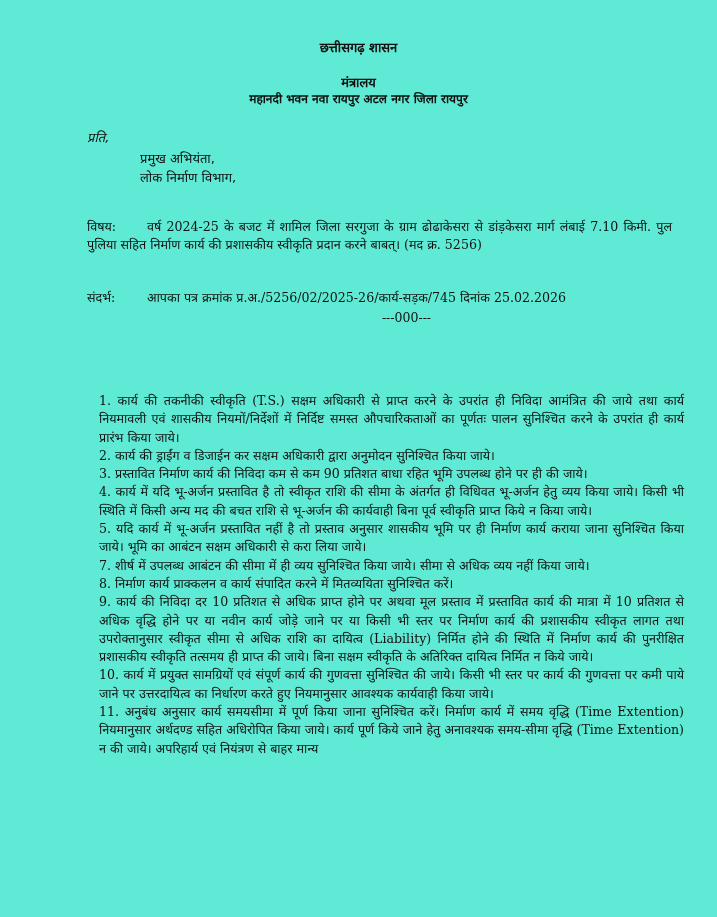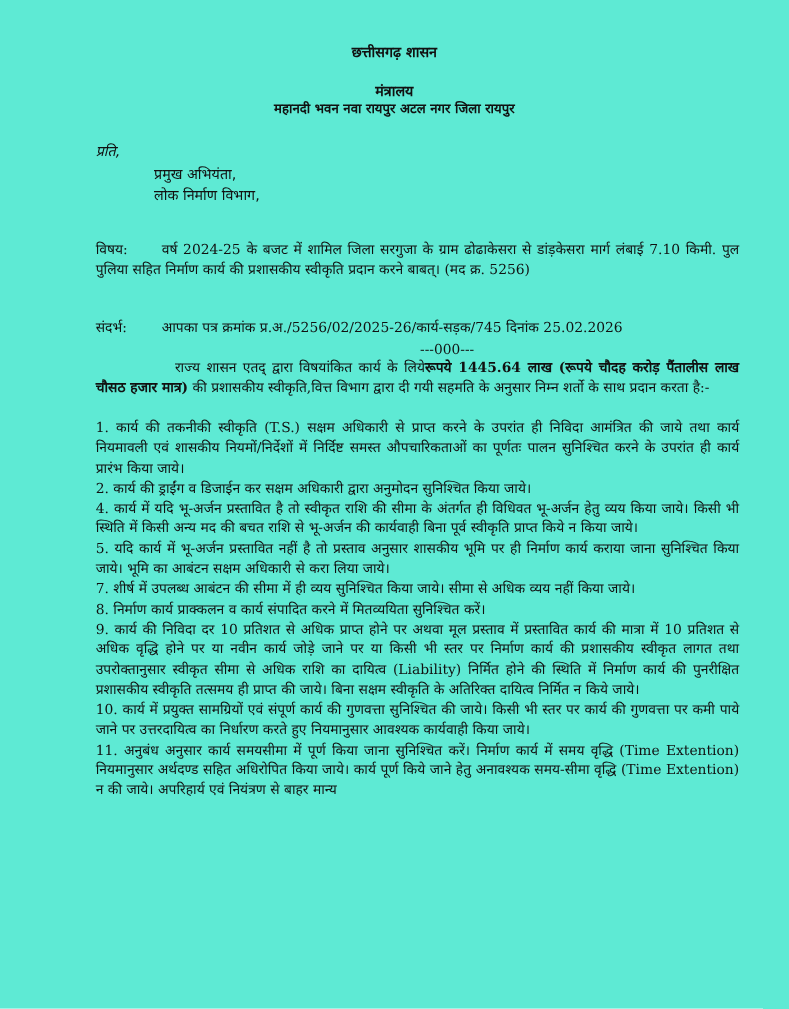--- a/index.html
+++ b/index.html
@@ -20,21 +20,21 @@
   .a1 { top: 149px; } .a2 { top: 168px; } .a3 { top: 187px; }
   .para { position: absolute; left: 87px; width: 585px; font-family: "DejaVu Serif", serif;
           font-size: 12.6px; line-height: 18.3px; text-align: justify; color: #111; }
   .subject { top: 204px; margin-top: 14px; }
   .subject .label, .reference .label { display: inline-block; width: 60px; }
   .reference { top: 289px; }
   .divider-mark { position: absolute; top: 310px; left: 0; width: 717px; text-align: center;
                   font-family: "DejaVu Serif", serif; font-size: 12.5px; margin-left: 48px; }
   .intro { top: 325px; text-indent: 72px; }
   .intro b { font-weight: bold; }
-  .conditions { position: absolute; left: 87px; top: 380px; width: 585px; margin: 0; padding: 0; list-style: none;
+  .conditions { position: absolute; left: 87px; top: 380px; width: 585px; margin: 12px; padding: 0; list-style: none;
                 font-family: "DejaVu Serif", serif; font-size: 12.6px; line-height: 18.3px; text-align: justify; color: #111; }
   .conditions li { margin: 0; padding: 0; }
 </style>
 </head>
 <body>
 
 <div class="page">
 
   <div class="hdr h1">छत्तीसगढ़ शासन</div>
   <div class="hdr h3">मंत्रालय</div>
@@ -48,27 +48,25 @@
   <div class="para subject">
     <span class="label">विषय:</span><span>वर्ष 2024-25 के बजट में शामिल जिला सरगुजा के ग्राम ढोढाकेसरा से डांड़केसरा मार्ग लंबाई 7.10 किमी. पुल पुलिया सहित निर्माण कार्य की प्रशासकीय स्वीकृति प्रदान करने बाबत्। (मद क्र. 5256)</span>
   </div>
 
   <div class="para reference">
     <span class="label">संदर्भ:</span><span>आपका पत्र क्रमांक प्र.अ./5256/02/2025-26/कार्य-सड़क/745 दिनांक 25.02.2026</span>
   </div>
 
   <div class="divider-mark">---000---</div>
 
-  <div class="para intro">
-    <span>राज्य शासन एतद् द्वारा विषयांकित कार्य के लिये</span><b>रूपये 1445.64 लाख (रूपये चौदह करोड़ पैंतालीस लाख चौसठ हजार मात्र)</b><span> की प्रशासकीय स्वीकृति,वित्त विभाग द्वारा दी गयी सहमति के अनुसार निम्न शर्तो के साथ प्रदान करता है:-</span>
-  </div>
 
   <ol class="conditions">
     <li>1. कार्य की तकनीकी स्वीकृति (T.S.) सक्षम अधिकारी से प्राप्त करने के उपरांत ही निविदा आमंत्रित की जाये तथा कार्य नियमावली एवं शासकीय नियमों/निर्देशों में निर्दिष्ट समस्त औपचारिकताओं का पूर्णतः पालन सुनिश्चित करने के उपरांत ही कार्य प्रारंभ किया जाये।</li>
     <li>2. कार्य की ड्राईंग व डिजाईन कर सक्षम अधिकारी द्वारा अनुमोदन सुनिश्चित किया जाये।</li>
+    <li>3. प्रस्तावित निर्माण कार्य की निविदा कम से कम 90 प्रतिशत बाधा रहित भूमि उपलब्ध होने पर ही की जाये।</li>
     <li>4. कार्य में यदि भू-अर्जन प्रस्तावित है तो स्वीकृत राशि की सीमा के अंतर्गत ही विधिवत भू-अर्जन हेतु व्यय किया जाये। किसी भी स्थिति में किसी अन्य मद की बचत राशि से भू-अर्जन की कार्यवाही बिना पूर्व स्वीकृति प्राप्त किये न किया जाये।</li>
     <li>5. यदि कार्य में भू-अर्जन प्रस्तावित नहीं है तो प्रस्ताव अनुसार शासकीय भूमि पर ही निर्माण कार्य कराया जाना सुनिश्चित किया जाये। भूमि का आबंटन सक्षम अधिकारी से करा लिया जाये।</li>
     <li>7. शीर्ष में उपलब्ध आबंटन की सीमा में ही व्यय सुनिश्चित किया जाये। सीमा से अधिक व्यय नहीं किया जाये।</li>
     <li>8. निर्माण कार्य प्राक्कलन व कार्य संपादित करने में मितव्ययिता सुनिश्चित करें।</li>
     <li>9. कार्य की निविदा दर 10 प्रतिशत से अधिक प्राप्त होने पर अथवा मूल प्रस्ताव में प्रस्तावित कार्य की मात्रा में 10 प्रतिशत से अधिक वृद्धि होने पर या नवीन कार्य जोड़े जाने पर या किसी भी स्तर पर निर्माण कार्य की प्रशासकीय स्वीकृत लागत तथा उपरोक्तानुसार स्वीकृत सीमा से अधिक राशि का दायित्व (Liability) निर्मित होने की स्थिति में निर्माण कार्य की पुनरीक्षित प्रशासकीय स्वीकृति तत्समय ही प्राप्त की जाये। बिना सक्षम स्वीकृति के अतिरिक्त दायित्व निर्मित न किये जाये।</li>
     <li>10. कार्य में प्रयुक्त सामग्रियों एवं संपूर्ण कार्य की गुणवत्ता सुनिश्चित की जाये। किसी भी स्तर पर कार्य की गुणवत्ता पर कमी पाये जाने पर उत्तरदायित्व का निर्धारण करते हुए नियमानुसार आवश्यक कार्यवाही किया जाये।</li>
     <li>11. अनुबंध अनुसार कार्य समयसीमा में पूर्ण किया जाना सुनिश्चित करें। निर्माण कार्य में समय वृद्धि (Time Extention) नियमानुसार अर्थदण्ड सहित अधिरोपित किया जाये। कार्य पूर्ण किये जाने हेतु अनावश्यक समय-सीमा वृद्धि (Time Extention) न की जाये। अपरिहार्य एवं नियंत्रण से बाहर मान्य</li>
   </ol>
 
 </div>

